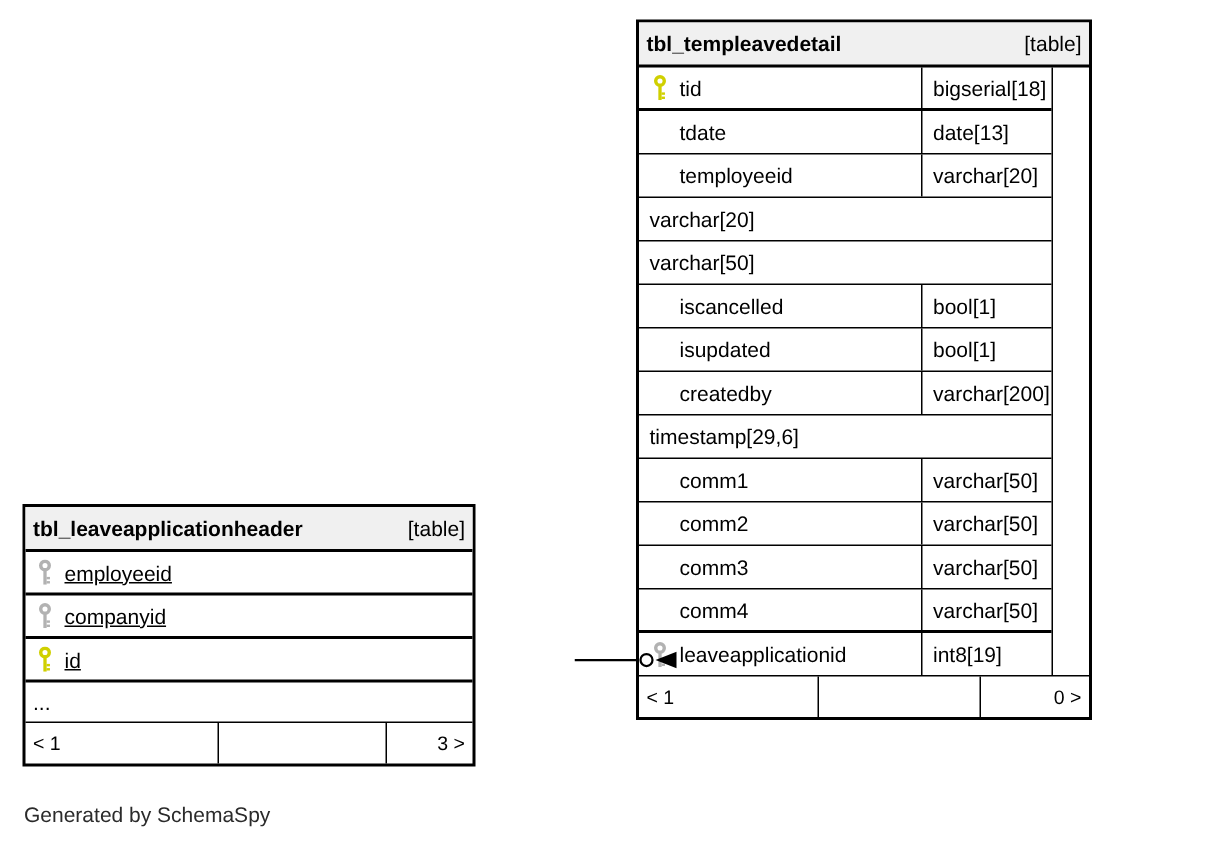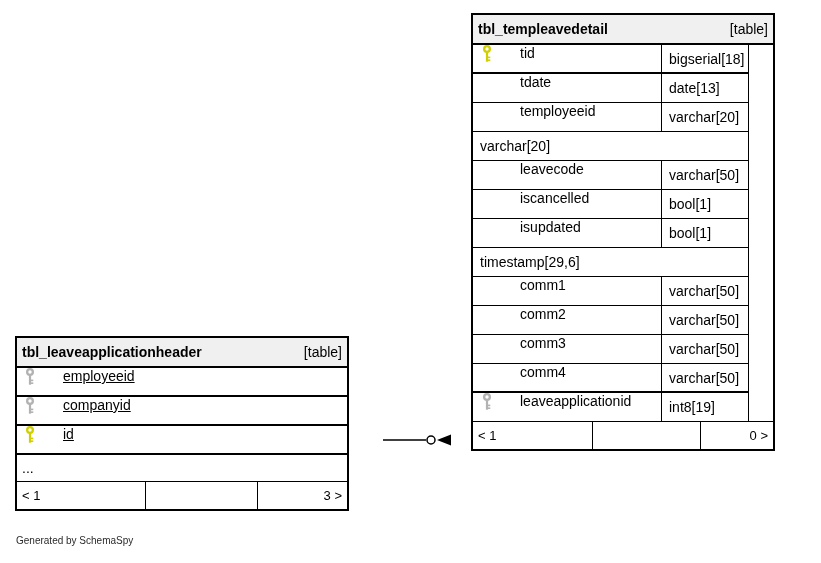--- a/index.html
+++ b/index.html
@@ -8,56 +8,56 @@
   .dtable { position:absolute; border:2px solid #000; background:#fff; }
   .thead { height:30px; background:#f0f0f0; border-bottom:2px solid #000;
            display:flex; justify-content:space-between; align-items:center; padding:0 5px; font-size:14px; }
   .ttitle { font-weight:bold; }
   .rows-wrap { display:flex; border-bottom:1px solid #000; }
   .rows { flex:1; }
   .edgecol { width:25px; border-left:1px solid #000; }
   .row { display:flex; align-items:stretch; height:29px; border-bottom:1px solid #000; font-size:14px; }
   .row.sep { border-bottom-width:2px; }
   .row.last { height:28px; border-bottom:none; }
-  .cell-name { display:flex; align-items:flex-start; padding-left:9px;gap:20px; }
+  .cell-name { display:flex; align-items:center; padding-left:9px; }
   .r-name { width:189px; border-right:1px solid #000; }
   .cell-type { flex:1; display:flex; align-items:center; padding-left:7px; }
   .l-name { flex:1; padding-left:8px;text-decoration:underline; }
   .dots-row { height:26px; border-bottom:none; display:flex; align-items:center; padding-left:5px; }
   .iconslot { width:10px; height:17px; margin-right:8px; flex:none; }
   .iconslot svg { width:10px; height:17px; display:block; }
   .key-primary { color:#d0d000; }
   .key-foreign { color:#b2b2b2; }
   .key-none    { visibility:hidden; }
   .tfoot { display:flex; height:27px; font-size:13px; align-items:stretch; }
   .fcell { display:flex; align-items:center; padding:0 5px; }
   .fcell.mid, .fcell.first { border-right:1px solid #000; }
   .fcell.lastc { justify-content:flex-end; flex:1; }
   .rt .fcell.first { width:120px; }
   .rt .fcell.mid   { width:108px; }
   .lt .fcell.first { width:129px; }
   .lt .fcell.mid   { width:112px; }
   #connector { position:absolute; left:383px; top:432px; width:70px; height:16px; }
-  #caption { position:absolute; left:16px; top:535px; font-size:10px; color:#2b2b2b; }
+  #caption { position:absolute; left:16px; top:535px; font-size:14px; color:#2b2b2b; }
 </style>
 </head>
 <body>
 
 <svg width="0" height="0" style="position:absolute">
   <defs>
     <g id="keyglyph">
       <path fill-rule="evenodd" fill="currentColor" d="M5 0 a4 4 0 1 0 0 8 a4 4 0 1 0 0 -8 Z M5 2.3 a1.7 1.7 0 1 1 0 3.4 a1.7 1.7 0 1 1 0 -3.4 Z"></path>
       <rect fill="currentColor" x="3.9" y="7.4" width="2.2" height="9.3"></rect>
       <rect fill="currentColor" x="6" y="11.6" width="2.3" height="1.6"></rect>
       <rect fill="currentColor" x="6" y="14.4" width="2.3" height="1.6"></rect>
     </g>
   </defs>
 </svg>
 
-<div class="dtable rt" style="left:471px; top:13px; width:304px;">
+<div class="dtable rt" style="left:424px; top:13px; width:304px;">
   <div class="thead">
     <span class="ttitle">tbl_templeavedetail</span>
     <span>[table]</span>
   </div>
   <div class="rows-wrap">
     <div class="rows">
       <div class="row sep">
         <div class="cell-name r-name">
           <span class="iconslot key-primary">
               <svg viewBox="0 0 10 17">
@@ -79,39 +79,42 @@
         <div class="cell-name r-name">
           <span class="iconslot key-none"></span>
           <span>temployeeid</span>
         </div>
         <div class="cell-type">varchar[20]</div>
       </div>
       <div class="row">
         <div class="cell-type">varchar[20]</div>
       </div>
       <div class="row">
-        <div class="cell-name r-name">
-          <span class="iconslot key-none"></span>
-          <span>leavecode</span>
-        </div>
         <div class="cell-type">varchar[50]</div>
       </div>
       <div class="row">
         <div class="cell-name r-name">
           <span class="iconslot key-none"></span>
           <span>iscancelled</span>
         </div>
         <div class="cell-type">bool[1]</div>
       </div>
       <div class="row">
         <div class="cell-name r-name">
           <span class="iconslot key-none"></span>
           <span>isupdated</span>
         </div>
         <div class="cell-type">bool[1]</div>
+      </div>
+      <div class="row">
+        <div class="cell-name r-name">
+          <span class="iconslot key-none"></span>
+          <span>createdby</span>
+        </div>
+        <div class="cell-type">varchar[200]</div>
       </div>
       <div class="row">
         <div class="cell-type">timestamp[29,6]</div>
       </div>
       <div class="row">
         <div class="cell-name r-name">
           <span class="iconslot key-none"></span>
           <span>comm1</span>
         </div>
         <div class="cell-type">varchar[50]</div>
@@ -151,21 +154,21 @@
     </div>
     <div class="edgecol"></div>
   </div>
   <div class="tfoot">
     <div class="fcell first">&lt; 1</div>
     <div class="fcell mid"></div>
     <div class="fcell lastc">0 &gt;</div>
   </div>
 </div>
 
-<div class="dtable lt" style="left:15px; top:336px; width:334px;">
+<div class="dtable lt" style="left:15px; top:336px; width:302px;">
   <div class="thead">
     <span class="ttitle">tbl_leaveapplicationheader</span>
     <span>[table]</span>
   </div>
   <div class="rows-wrap">
     <div class="rows">
       <div class="row sep">
         <div class="cell-name l-name">
           <span class="iconslot key-foreign">
               <svg viewBox="0 0 10 17">

